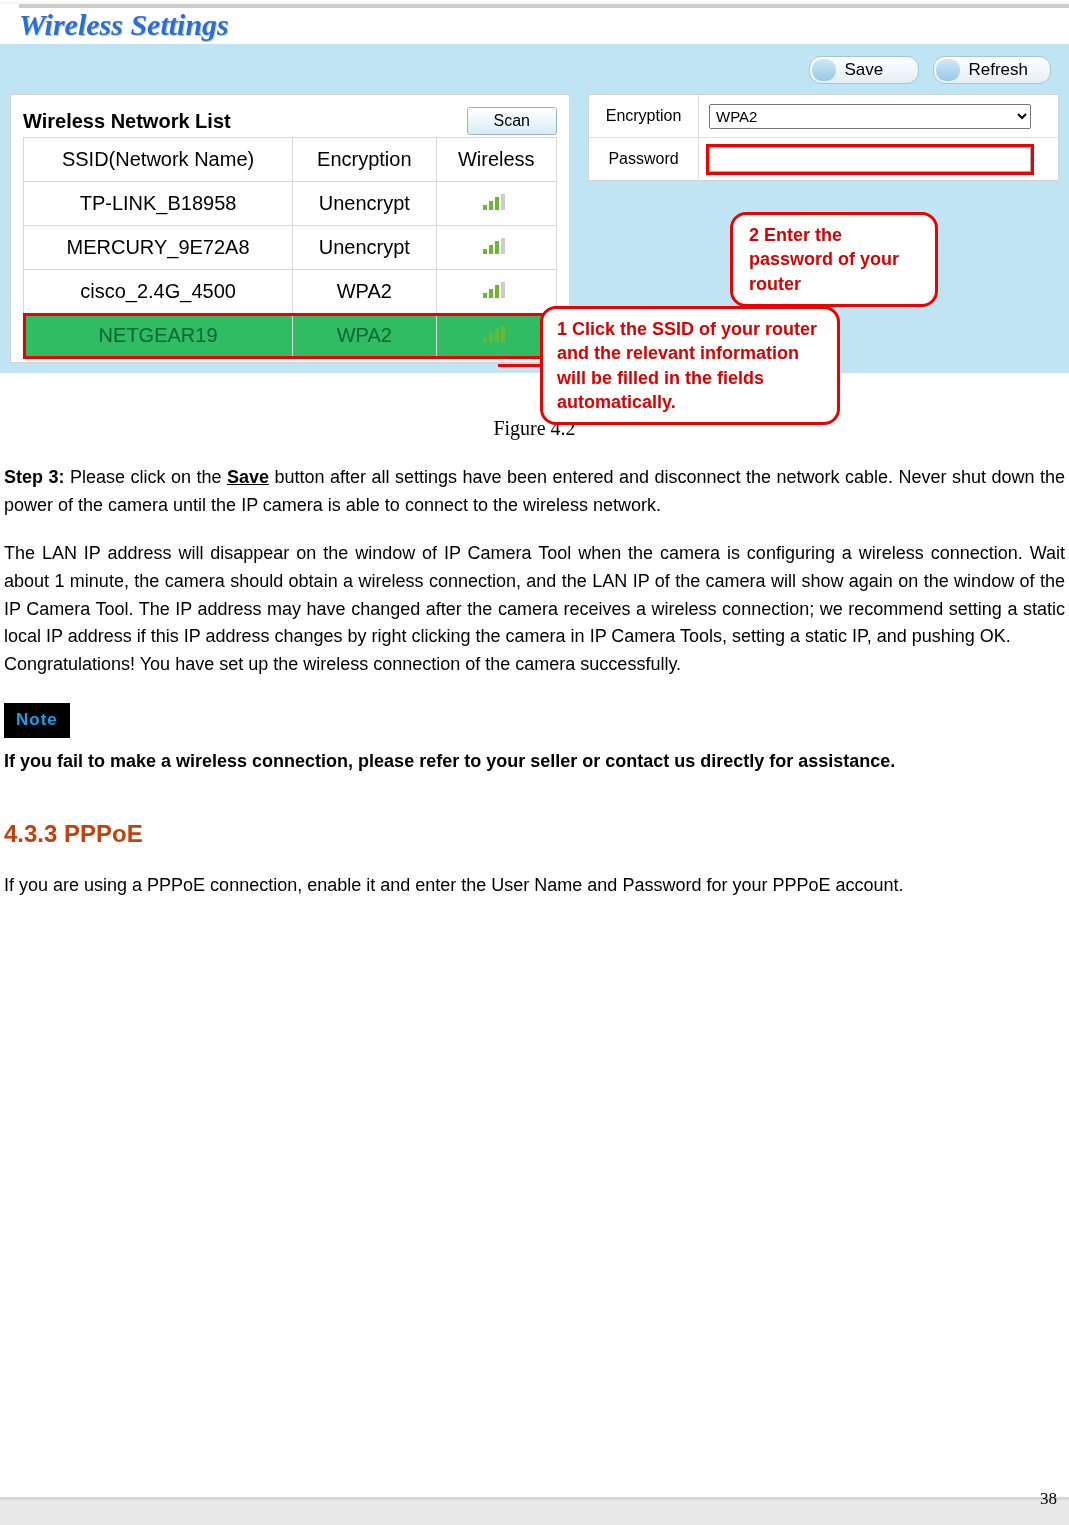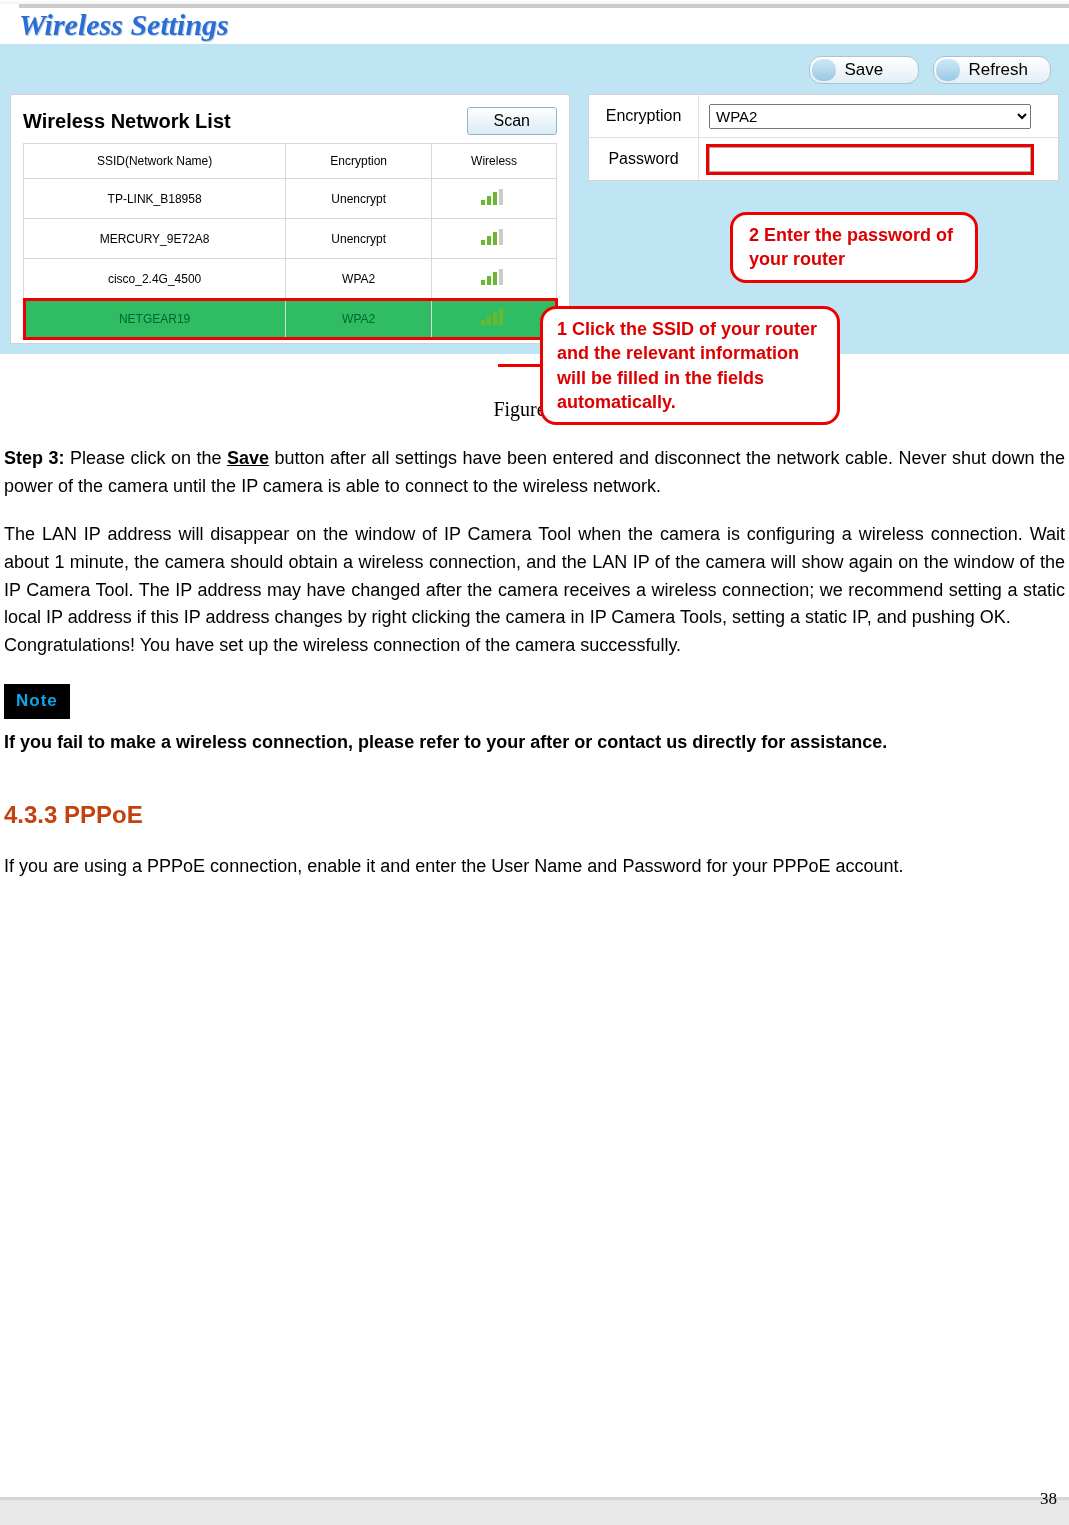--- a/index.html
+++ b/index.html
@@ -75,40 +75,40 @@
     background: #fff;
     border: 1px solid #d3d3d3;
     flex: 0 0 560px;
     padding: 12px 12px 4px 12px;
     position: relative;
   }
   .netlist .list-title-row {
     display: flex;
     align-items: center;
     gap: 14px;
-    margin-bottom: 8px;
+    margin-bottom: 2px;
     justify-content: space-between;
   }
   .netlist h3 {
     margin: 0;
     font-size: 20px;
     flex: 1;
   }
   .scan-btn {
     background: linear-gradient(#fff, #d9ebf4);
     border: 1px solid #8fb6cc;
     border-radius: 3px;
     padding: 4px 26px;
     font-size: 16px;
     cursor: pointer;
   }
   table.networks {
     width: 100%;
     border-collapse: collapse;
-    font-size: 12px;
+    font-size: 20px;
   }
   table.networks th, table.networks td {
     border: 1px solid #d8d8d8;
     padding: 10px 8px;
     text-align: center;
     font-weight: normal;
   }
   table.networks th {
     background: #fff;
   }
@@ -185,21 +185,21 @@
     padding: 8px 14px;
     line-height: 1.35;
     z-index: 5;
   }
   .callout-1 {
     left: 540px; top: 306px;
     width: 300px;
   }
   .callout-2 {
     left: 730px; top: 212px;
-    width: 248px;
+    width: 208px;
     padding-left: 16px;
   }
   .arrow {
     position: absolute;
     background: #e00;
     z-index: 4;
   }
   .arrow.horiz { height: 3px; }
   .arrow.vert { width: 3px; }
   .arrow .head {
@@ -360,21 +360,21 @@
 
 <div class="figcap">Figure 4.2</div>
 
 <div class="bodytext">
   <p>
     <span class="step3-lbl">Step 3:</span><span> Please click on the </span><span class="save-u">Save</span><span> button after all settings have been entered and disconnect the network cable. Never shut down the power of the camera until the IP camera is able to connect to the wireless network.</span>
   </p>
   <p><span>The LAN IP address will disappear on the window of IP Camera Tool when the camera is configuring a wireless connection. Wait about 1 minute, the camera should obtain a wireless connection, and the LAN IP of the camera will show again on the window of the IP Camera Tool. The IP address may have changed after the camera receives a wireless connection; we recommend setting a static local IP address if this IP address changes by right clicking the camera in IP Camera Tools, setting a static IP, and pushing OK.</span><br><span>Congratulations! You have set up the wireless connection of the camera successfully.</span></p>
 
   <div class="note-badge">Note</div>
-  <div class="note-text">If you fail to make a wireless connection, please refer to your after or contact us directly for assistance.</div>
+  <div class="note-text">If you fail to make a wireless connection, please refer to your seller or contact us directly for assistance.</div>
 
   <h2 class="section">4.3.3 PPPoE</h2>
   <p>If you are using a PPPoE connection, enable it and enter the User Name and Password for your PPPoE account.</p>
 </div>
 
 <div class="footer"></div>
 <div class="pagenum">38</div>
 
 </div>
 

